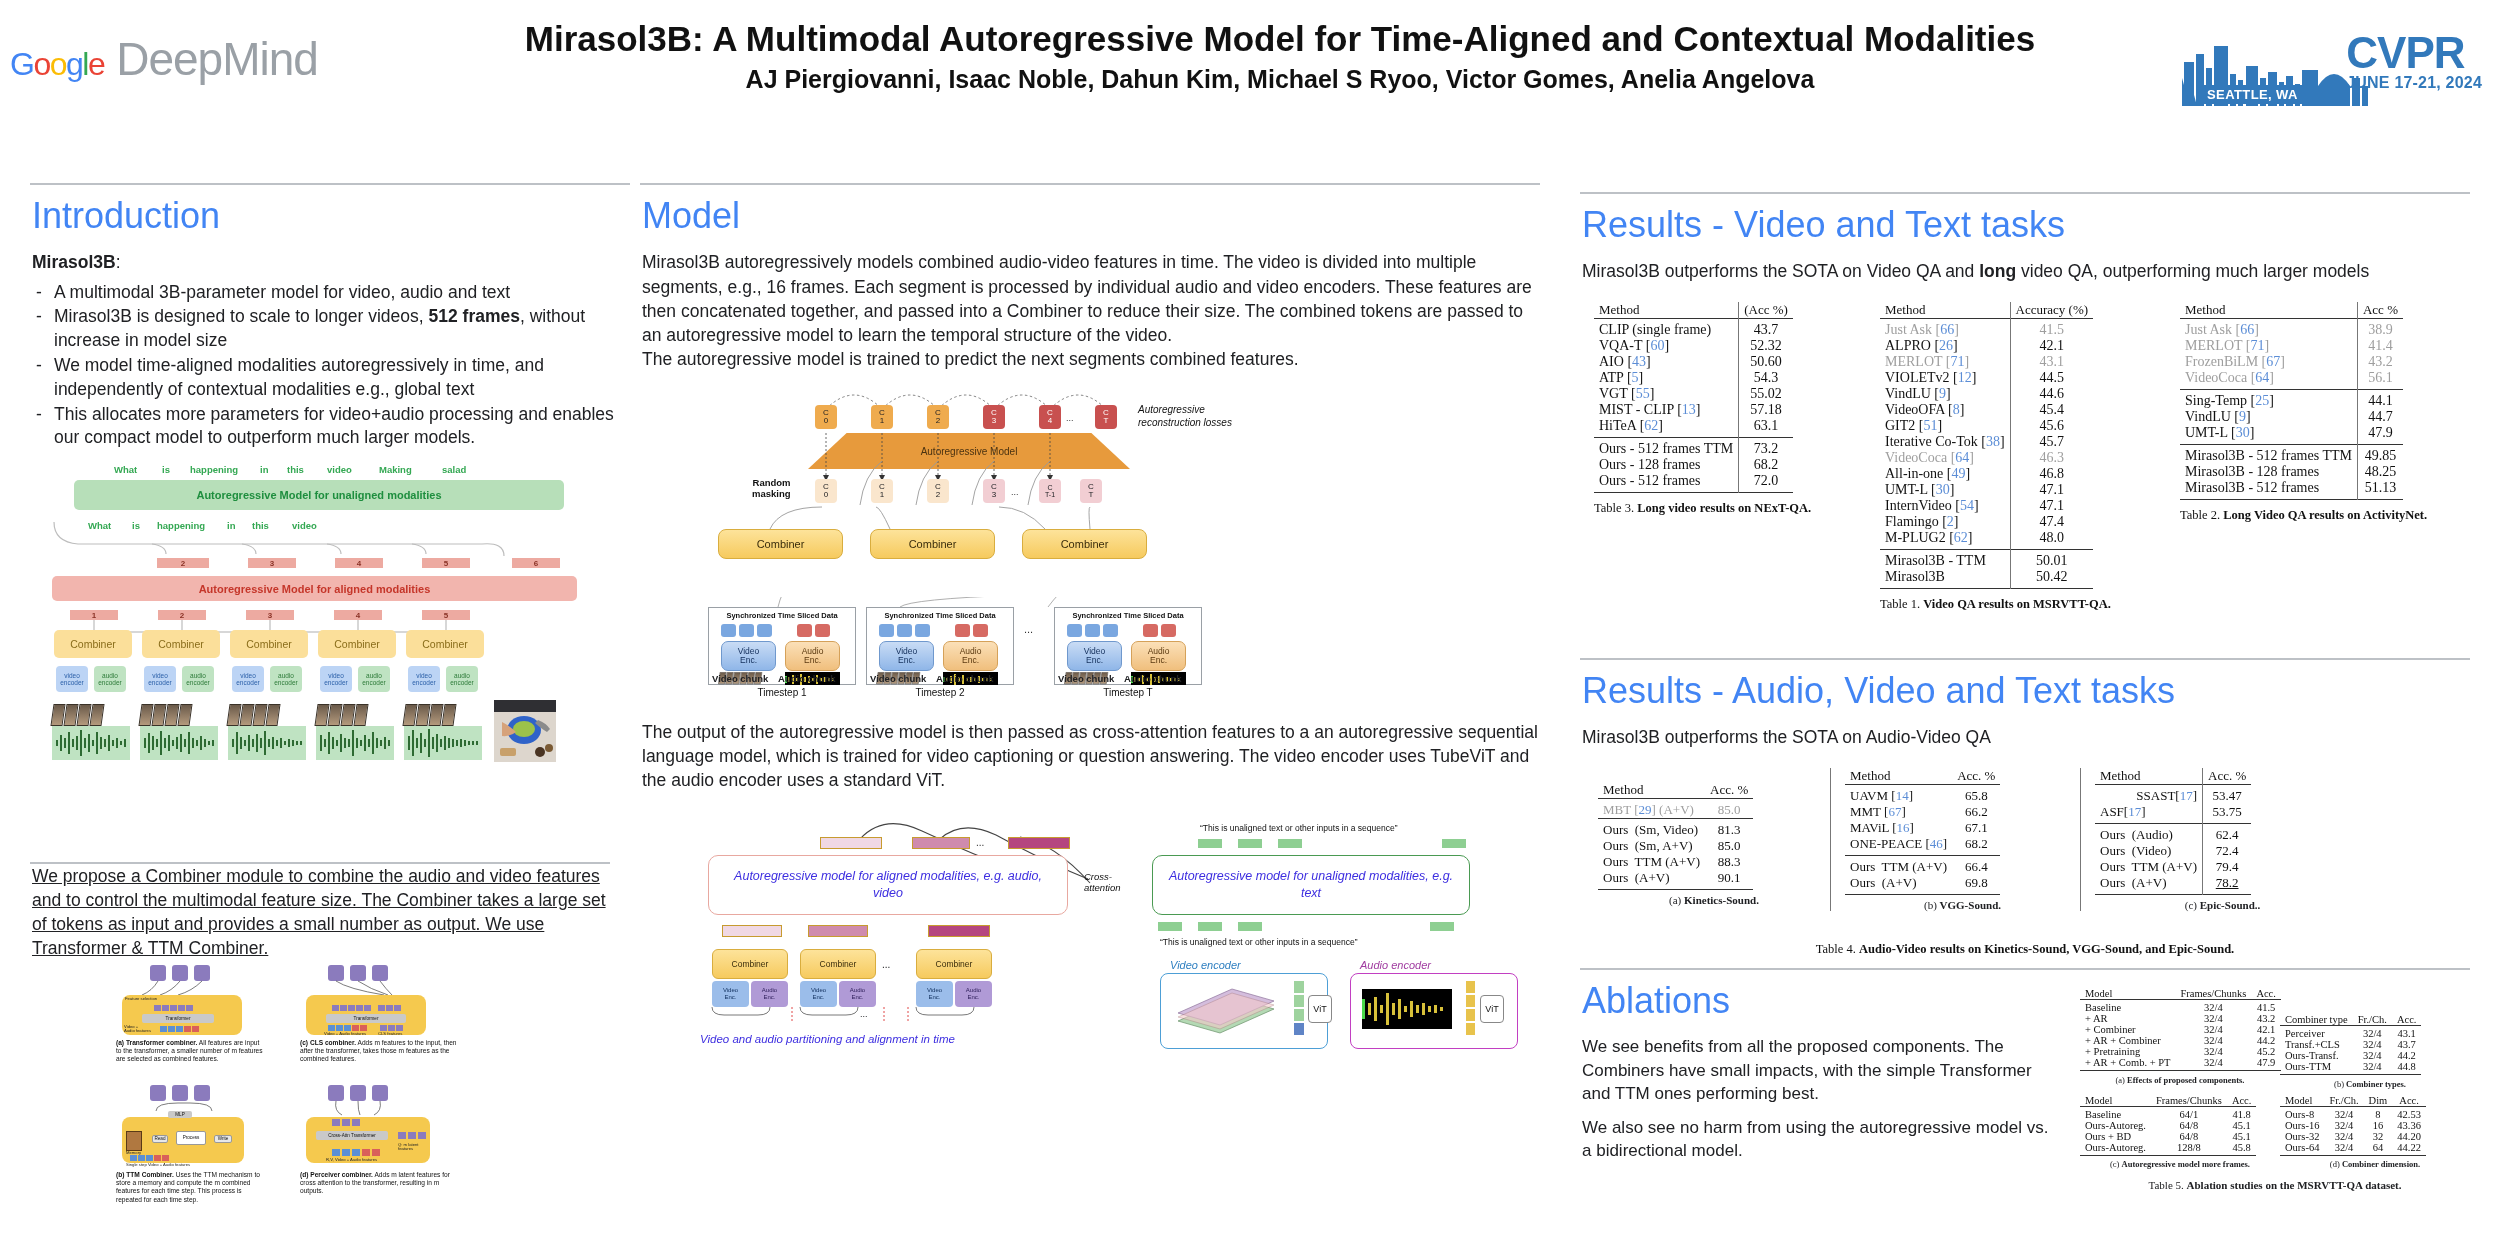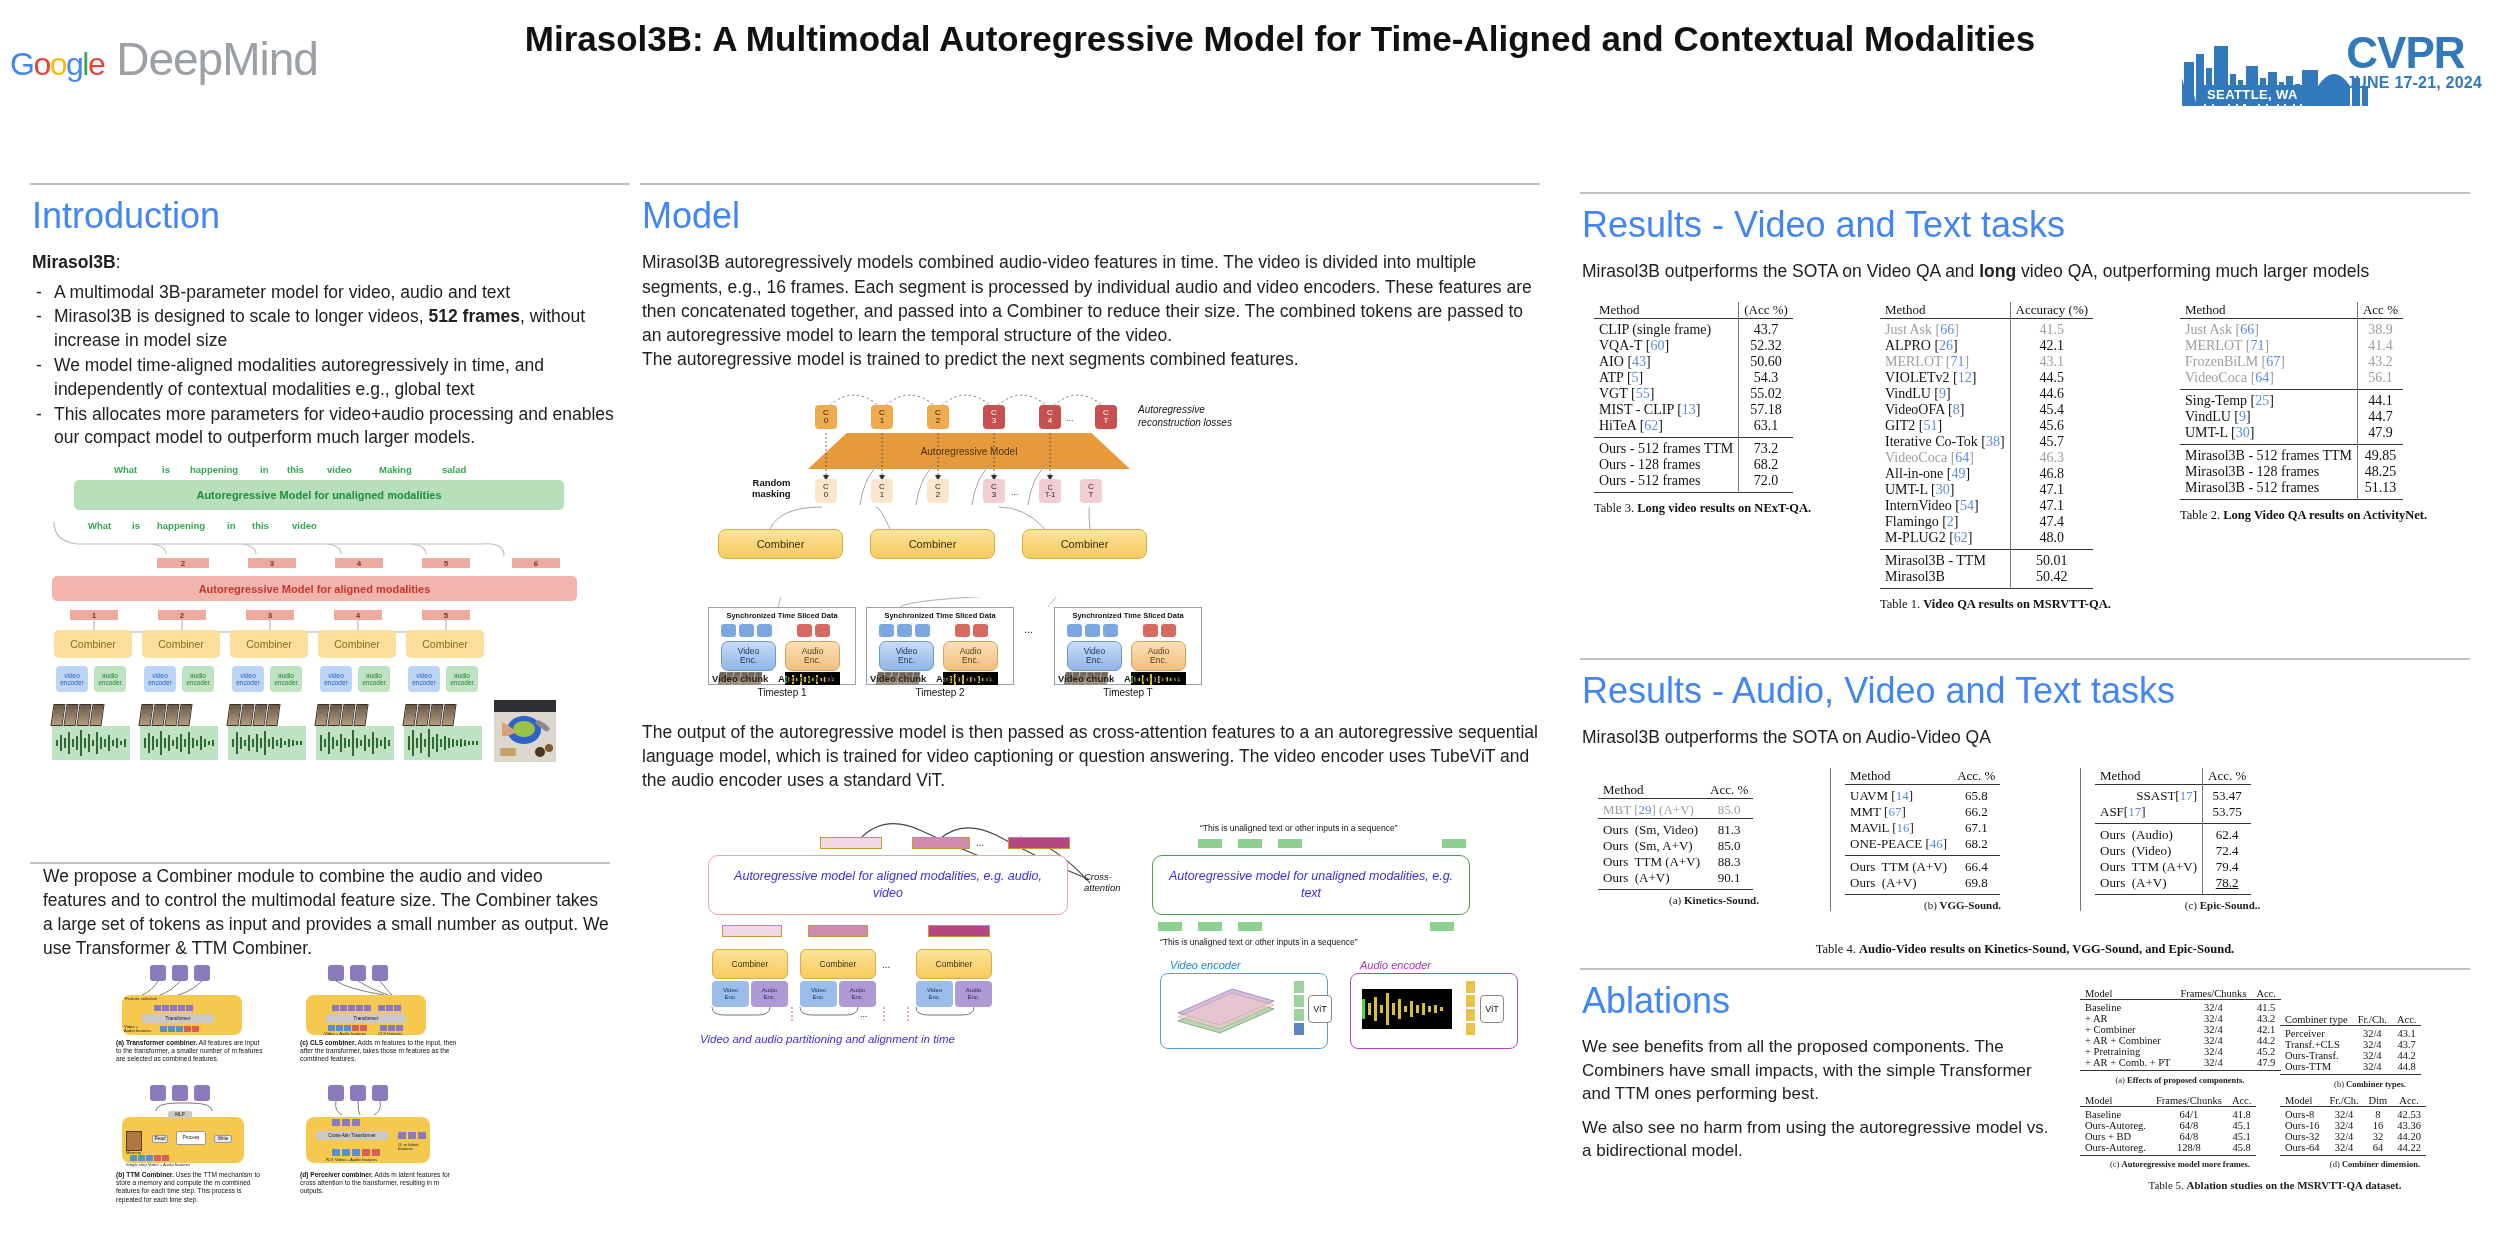--- a/index.html
+++ b/index.html
@@ -157,20 +157,21 @@
 <body>
 
 <div class="header">
   <div class="gdm-logo">
     <span class="g-word"><span style="color:#4285f4">G</span><span style="color:#ea4335">o</span><span style="color:#fbbc05">o</span><span style="color:#4285f4">g</span><span style="color:#34a853">l</span><span style="color:#ea4335">e</span></span>
     <span class="dm-word">DeepMind</span>
   </div>
 
   <div class="title-block">
     <div class="poster-title">Mirasol3B: A Multimodal Autoregressive Model for Time-Aligned and Contextual Modalities</div>
+    <div class="poster-authors">AJ Piergiovanni, Isaac Noble, Dahun Kim, Michael S Ryoo, Victor Gomes, Anelia Angelova</div>
   </div>
 
   <div class="cvpr-logo">
     <svg class="cvpr-sky" viewBox="0 0 190 84">
       <g fill="#3279bb">
         <rect x="2" y="40" width="10" height="44"></rect>
           <rect x="14" y="32" width="8" height="52"></rect>
         <rect x="24" y="46" width="6" height="38"></rect>
           <rect x="32" y="24" width="14" height="60"></rect>
         <rect x="48" y="52" width="6" height="32"></rect>
@@ -485,21 +486,21 @@
           <rect x="6" y="48" width="16" height="8" rx="2" fill="#c8a06a"></rect>
           <circle cx="46" cy="52" r="5" fill="#4a3422"></circle>
           <circle cx="55" cy="48" r="4" fill="#7a5a34"></circle>
         </svg>
       </div>
     </div>
   </div>
 
   <div style="position:absolute; top:862px; width:580px;">
     <div class="sec-rule"></div>
-    <div class="body-text" style="margin-left:13px;">We propose a Combiner module to combine the audio and video features and to control the multimodal feature size. The Combiner takes a large set of tokens as input and provides a small number as output. We use Transformer &amp; TTM Combiner.</div>
+    <div class="body-text" style="margin-left:2px;text-decoration:underline;">We propose a Combiner module to combine the audio and video features and to control the multimodal feature size. The Combiner takes a large set of tokens as input and provides a small number as output. We use Transformer &amp; TTM Combiner.</div>
 
     <div class="cmb-fig fig">
 
       <div class="cmb-pur" style="left:40px; top:0px; width:16px; height:16px;"></div>
       <div class="cmb-pur" style="left:62px; top:0px; width:16px; height:16px;"></div>
       <div class="cmb-pur" style="left:84px; top:0px; width:16px; height:16px;"></div>
       <svg style="position:absolute; left:20px; top:14px; width:120px; height:18px;">
         <g stroke="#444" fill="none" stroke-width="0.7">
             <path d="M28,2 q-6 10 -16 14"></path>
             <path d="M50,2 q-8 10 -20 14"></path>

